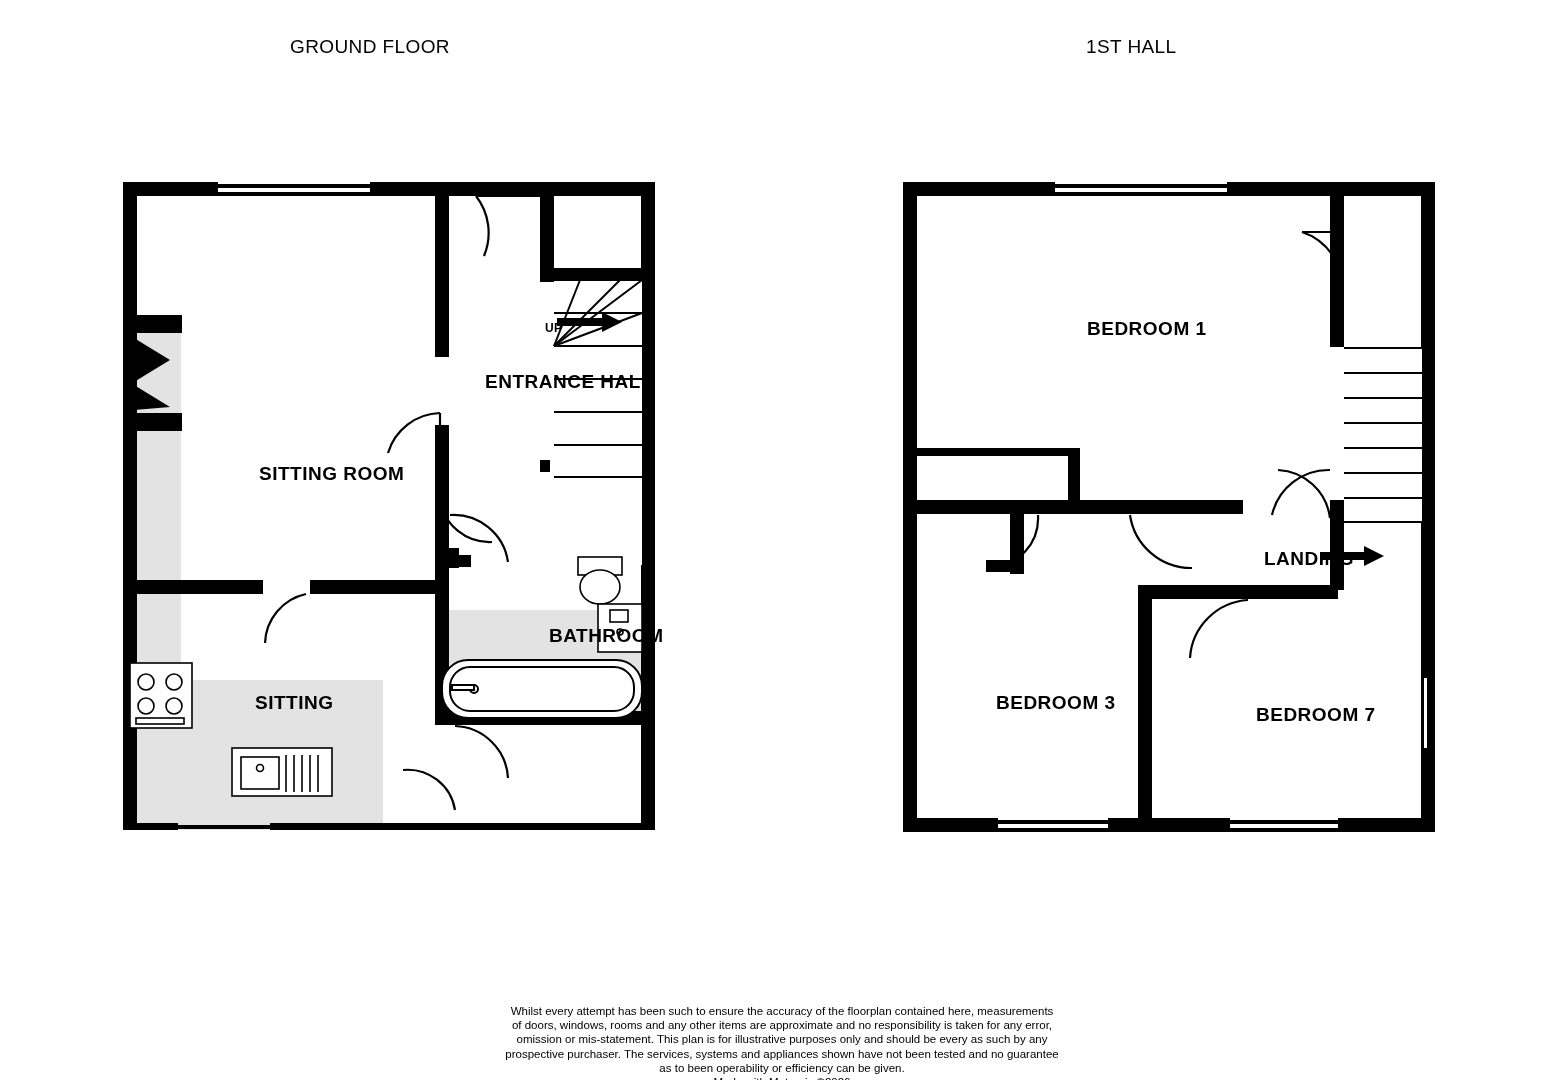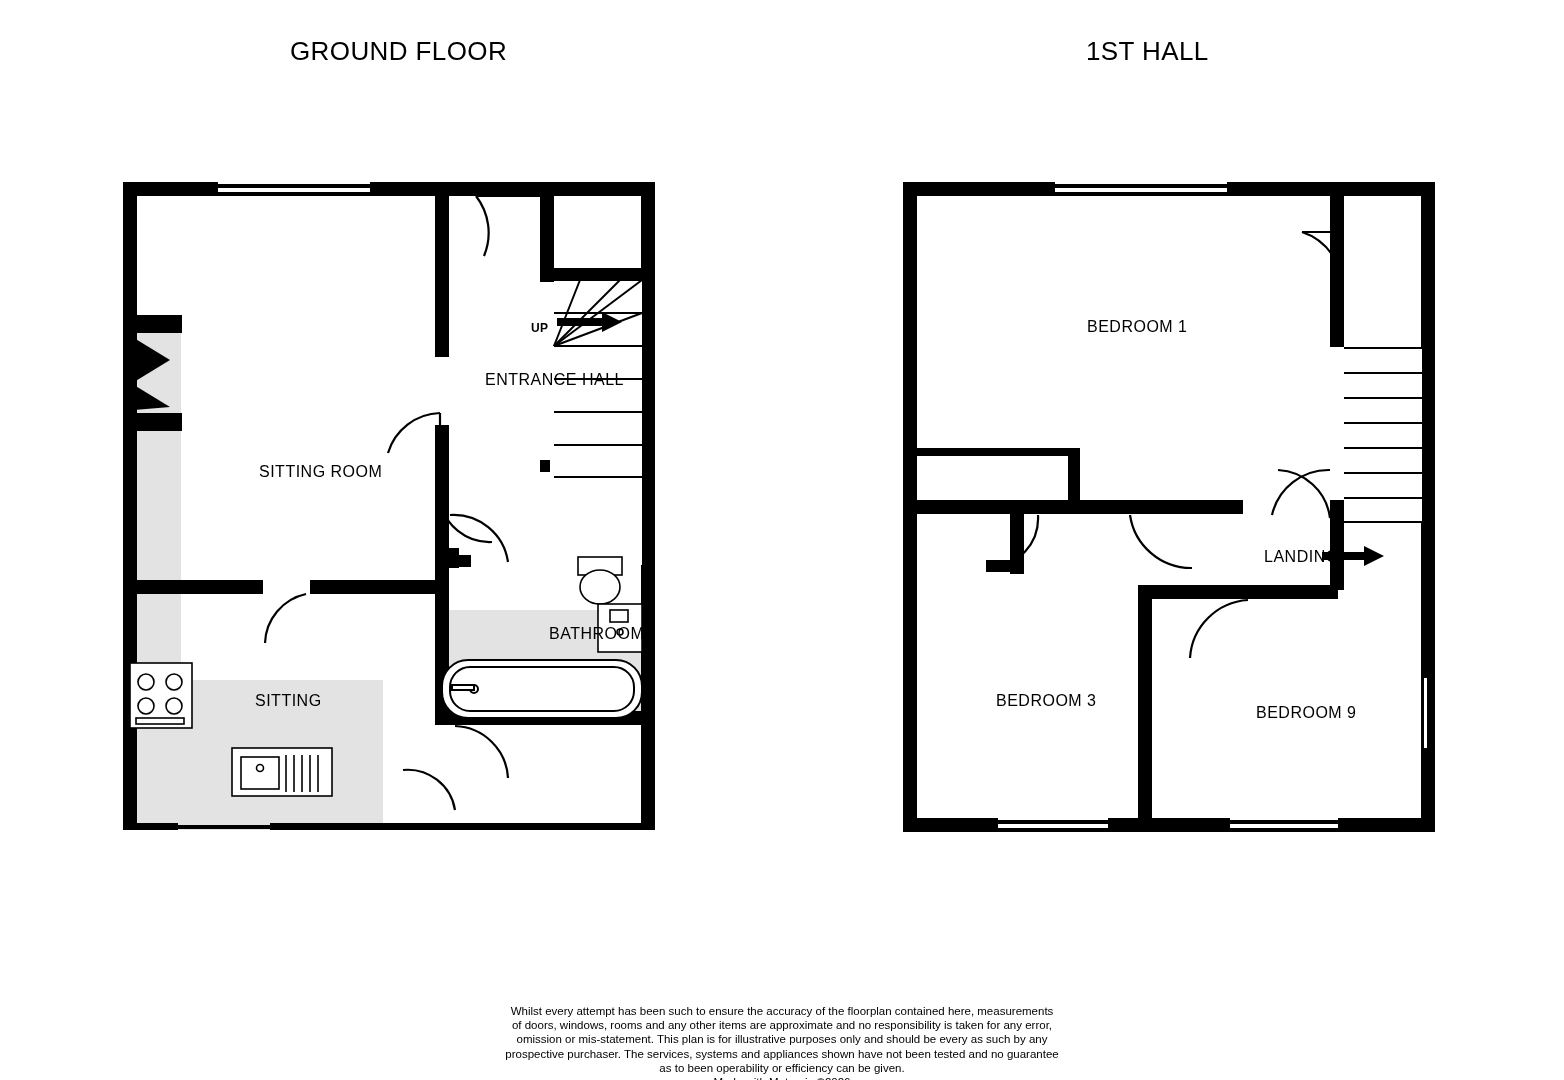--- a/index.html
+++ b/index.html
@@ -10,47 +10,47 @@
   body {
     width: 1564px;
     height: 1080px;
     position: relative;
     font-family: "Liberation Sans", sans-serif;
     color: #000000;
     overflow: hidden;
   }
   .plan-title {
     position: absolute;
-    font-size: 26px;
+    font-size: 19px;
     letter-spacing: 0.4px;
     color: #000;
     white-space: nowrap;
   }
   #title-ground { left: 290px; top: 36px; }
   #title-first  { left: 1086px; top: 36px; }
 
   .floorplan {
     position: absolute;
   }
   #ground-floor-plan { left: 110px; top: 170px; width: 570px; height: 660px; }
   #first-floor-plan  { left: 890px; top: 170px; width: 570px; height: 680px; }
 
   .room-label {
     position: absolute;
-    font-size: 16px;
-    font-weight: normal;
+    font-size: 19px;
+    font-weight: bold;
     letter-spacing: 0.5px;
     color: #000;
     white-space: nowrap;
   }
   #label-sitting-room   { left: 259px; top: 447px; margin-top: 16px; }
   #label-entrance-hall  { left: 485px; top: 371px; }
   #label-bathroom       { left: 502px; top: 625px; margin-left: 47px; }
   #label-kitchen        { left: 255px; top: 692px; }
-  #label-up             { left: 531px; top: 321px; font-size: 12px; font-weight: bold; letter-spacing: 0.3px; }
+  #label-up             { left: 545px; top: 321px; font-size: 12px; font-weight: bold; letter-spacing: 0.3px; }
   #label-bedroom-1      { left: 1087px; top: 318px; }
   #label-bedroom-2      { left: 996px; top: 692px; }
   #label-bedroom-3      { left: 1256px; top: 704px; }
   #label-landing        { left: 1264px; top: 548px; }
 
   #disclaimer {
     position: absolute;
     left: 0;
     top: 1004px;
     width: 1564px;
@@ -291,21 +291,21 @@
       <path d="M148 345 A 50 50 0 0 1 100 398"></path>
       <path d="M240 345 A 62 62 0 0 0 302 398"></path>
 
       <path d="M358 430 A 62 62 0 0 0 300 488"></path>
     </g>
   </svg>
 </div>
 
 <div class="room-label" id="label-bedroom-1">BEDROOM 1</div>
 <div class="room-label" id="label-bedroom-2">BEDROOM 3</div>
-<div class="room-label" id="label-bedroom-3">BEDROOM 9</div>
+<div class="room-label" id="label-bedroom-3">BEDROOM 7</div>
 <div class="room-label" id="label-landing">LANDING</div>
 
 <div id="disclaimer">
   <span>Whilst every attempt has been such to ensure the accuracy of the floorplan contained here, measurements</span><br>
   <span>of doors, windows, rooms and any other items are approximate and no responsibility is taken for any error,</span><br>
   <span>omission or mis-statement. This plan is for illustrative purposes only and should be every as such by any</span><br>
   <span>prospective purchaser. The services, systems and appliances shown have not been tested and no guarantee</span><br>
   <span>as to been operability or efficiency can be given.</span><br>
   <span class="made-with">Made with Metropix ©2026</span>
 </div>

